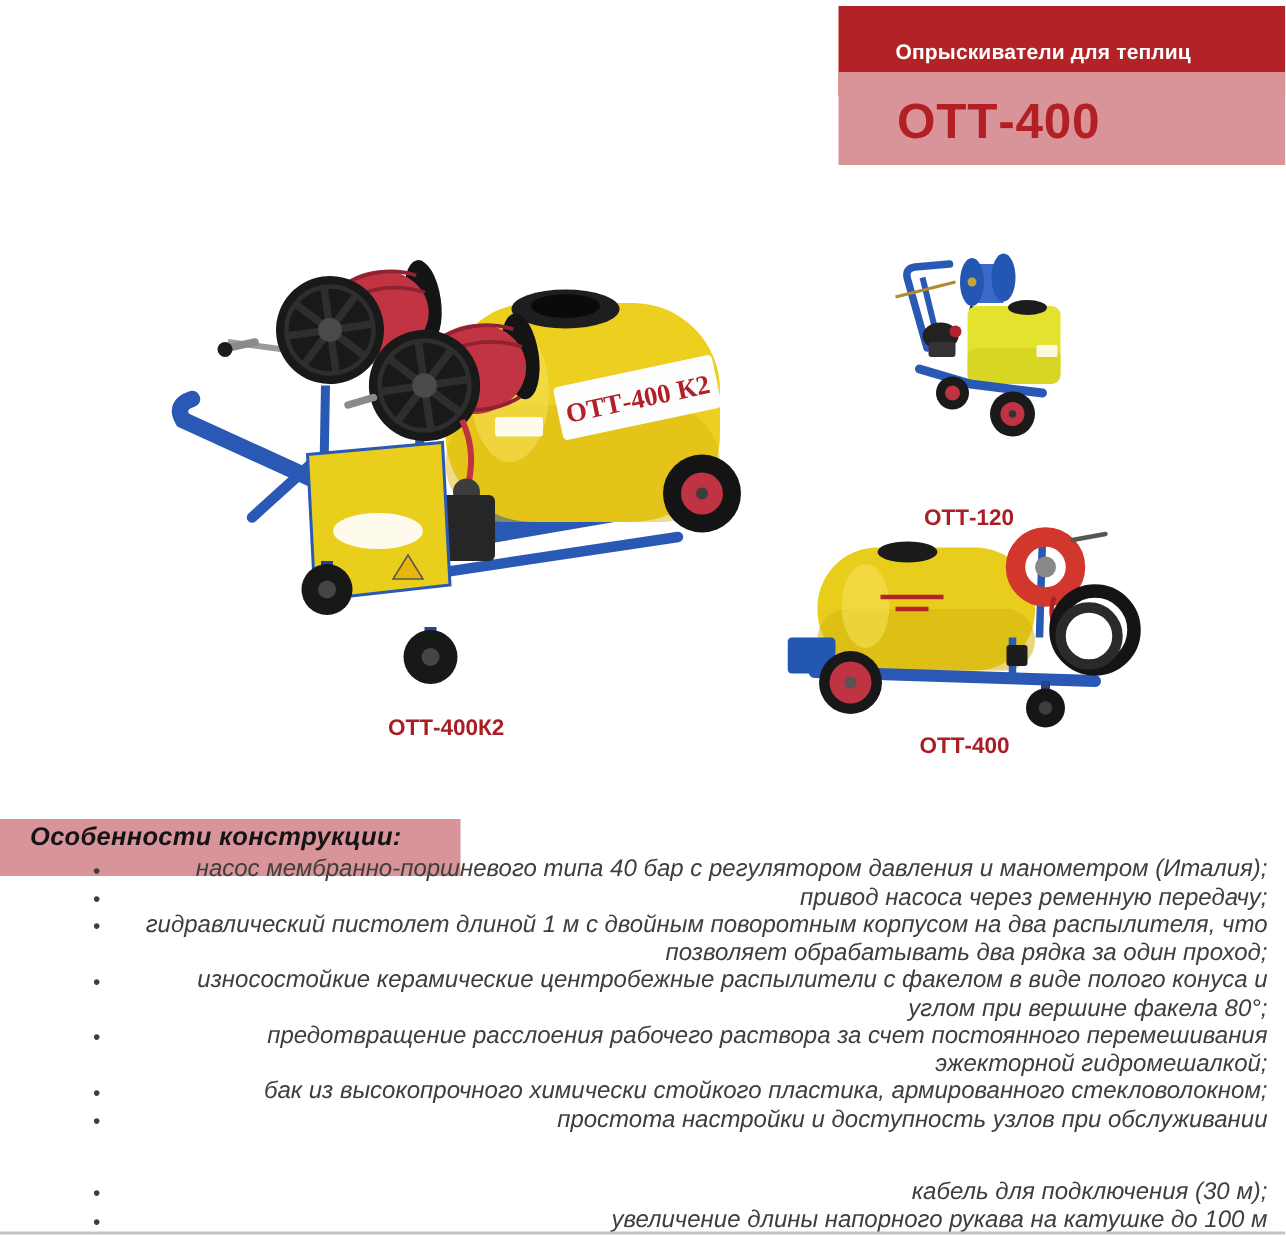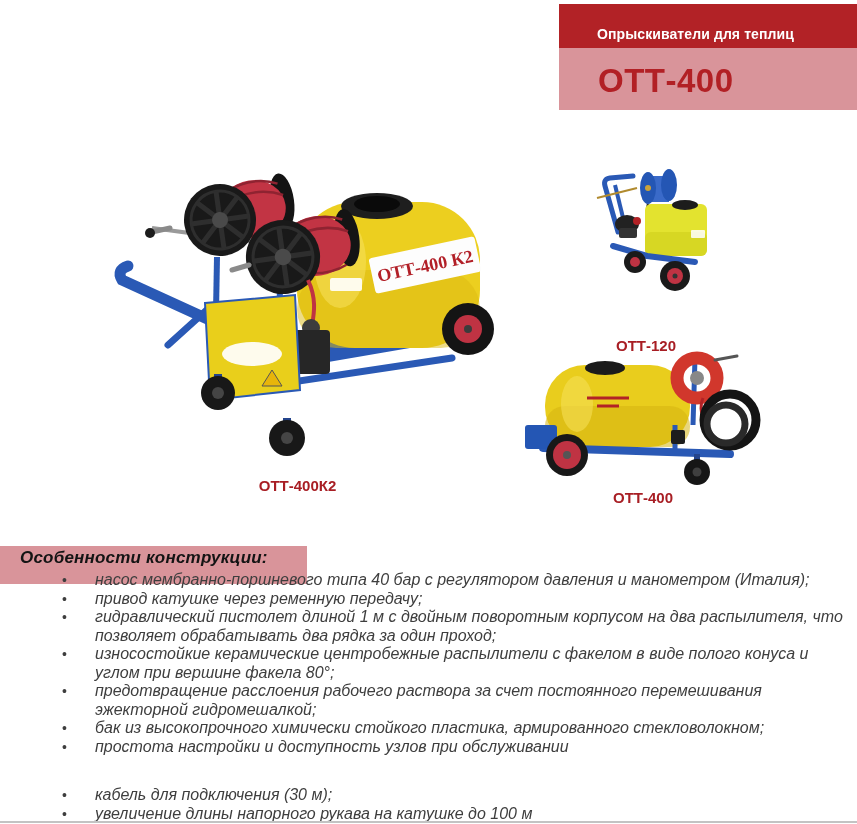--- a/index.html
+++ b/index.html
@@ -37,21 +37,21 @@
   .section-bar{
     position:absolute;left:0;width:307px;height:38px;background:#d9949a;
   }
   .section-bar span{
     display:block;color:#141414;font-size:17px;font-weight:bold;font-style:italic;
     line-height:23px;padding-left:20px;letter-spacing:.2px;
   }
   .bar-features{top:546px;}
   .bar-options{top:755px;}
   ul.bullets{
-    position:absolute;left:0;margin:0;padding:0 0 0 95px;list-style:none;width:750px;
+    position:absolute;left:0;margin:0;padding:0 0 0 95px;list-style:none;width:750px;text-align:right;
   }
   .list-features{top:571px;}
   .list-options{top:786px;}
   ul.bullets li{
     position:relative;color:#3e3e3e;font-size:16px;font-style:italic;line-height:18.5px;
   }
   ul.bullets li::before{
     content:"\2022";position:absolute;left:-33px;top:0;font-size:14px;color:#3e3e3e;font-style:normal;
   }
   .bottom-rule{
@@ -217,21 +217,21 @@
       <circle cx="172" cy="142" r="4.5" fill="#3f3f3f"></circle>
     </g>
   </svg>
   <div class="caption cap-400">ОТТ-400</div>
 
   <div class="section-bar bar-features">
     <span>Особенности конструкции:</span>
   </div>
   <ul class="bullets list-features">
     <li>насос мембранно-поршневого типа  40 бар с регулятором давления и манометром (Италия);</li>
-    <li>привод катушке через ременную передачу;</li>
+    <li>привод насоса через ременную передачу;</li>
     <li>гидравлический пистолет длиной 1 м с двойным поворотным корпусом на два распылителя, что позволяет обрабатывать два рядка за один проход;</li>
     <li>износостойкие керамические центробежные распылители с факелом в виде полого конуса и углом при вершине факела 80°;</li>
     <li>предотвращение расслоения рабочего раствора за счет постоянного перемешивания эжекторной гидромешалкой;</li>
     <li>бак из высокопрочного химически стойкого пластика, армированного стекловолокном;</li>
     <li>простота настройки и доступность узлов при обслуживании</li>
   </ul>
 
   <ul class="bullets list-options">
     <li>кабель для подключения (30 м);</li>
     <li>увеличение длины напорного рукава на катушке до 100 м</li>

